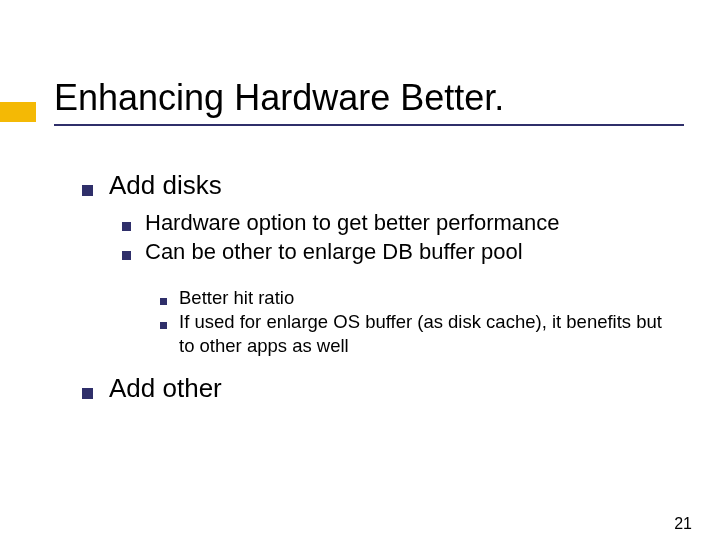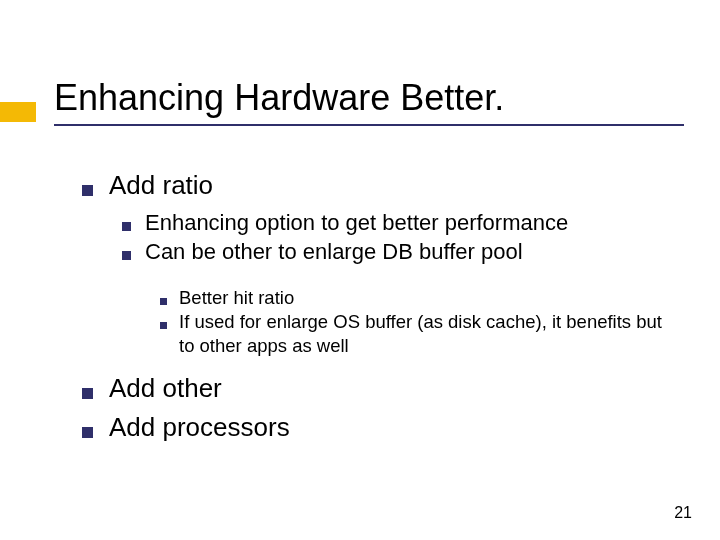--- a/index.html
+++ b/index.html
@@ -114,48 +114,48 @@
     margin-right: 12px;
     flex: 0 0 auto;
     position: relative;
     top: 1px;
   }
   .gap-top {
     margin-top: 14px;
   }
   .page-number {
     position: absolute;
-    bottom: 18px;
+    bottom: 7px;
     right: 28px;
     font-size: 16px;
     color: #000;
   }
 </style>
 </head>
 <body>
 
 <div class="accent-block"></div>
 
 <div class="title-wrap">
   <div class="title">Enhancing Hardware Better.</div>
   <div class="title-underline"></div>
 </div>
 
 <div class="content">
   <ul class="lvl1">
     <li>
       <div class="row">
         <span class="bullet-lg"></span>
-        <span class="lvl1-text">Add ratio</span>
+        <span class="lvl1-text">Add disks</span>
       </div>
       <ul class="lvl2">
         <li>
           <div class="row">
             <span class="bullet-md"></span>
-            <span class="lvl2-text">Enhancing option to get better performance</span>
+            <span class="lvl2-text">Hardware option to get better performance</span>
           </div>
         </li>
         <li>
           <div class="row">
             <span class="bullet-md"></span>
             <span class="lvl2-text">Can be other to enlarge DB buffer pool</span>
           </div>
           <ul class="lvl3">
             <li>
               <div class="row">
@@ -172,22 +172,16 @@
           </ul>
         </li>
       </ul>
     </li>
     <li class="gap-top">
       <div class="row">
         <span class="bullet-lg"></span>
         <span class="lvl1-text">Add other</span>
       </div>
     </li>
-    <li>
-      <div class="row">
-        <span class="bullet-lg"></span>
-        <span class="lvl1-text">Add processors</span>
-      </div>
-    </li>
   </ul>
 </div>
 
 <div class="page-number">21</div>
 
 </body></html>

